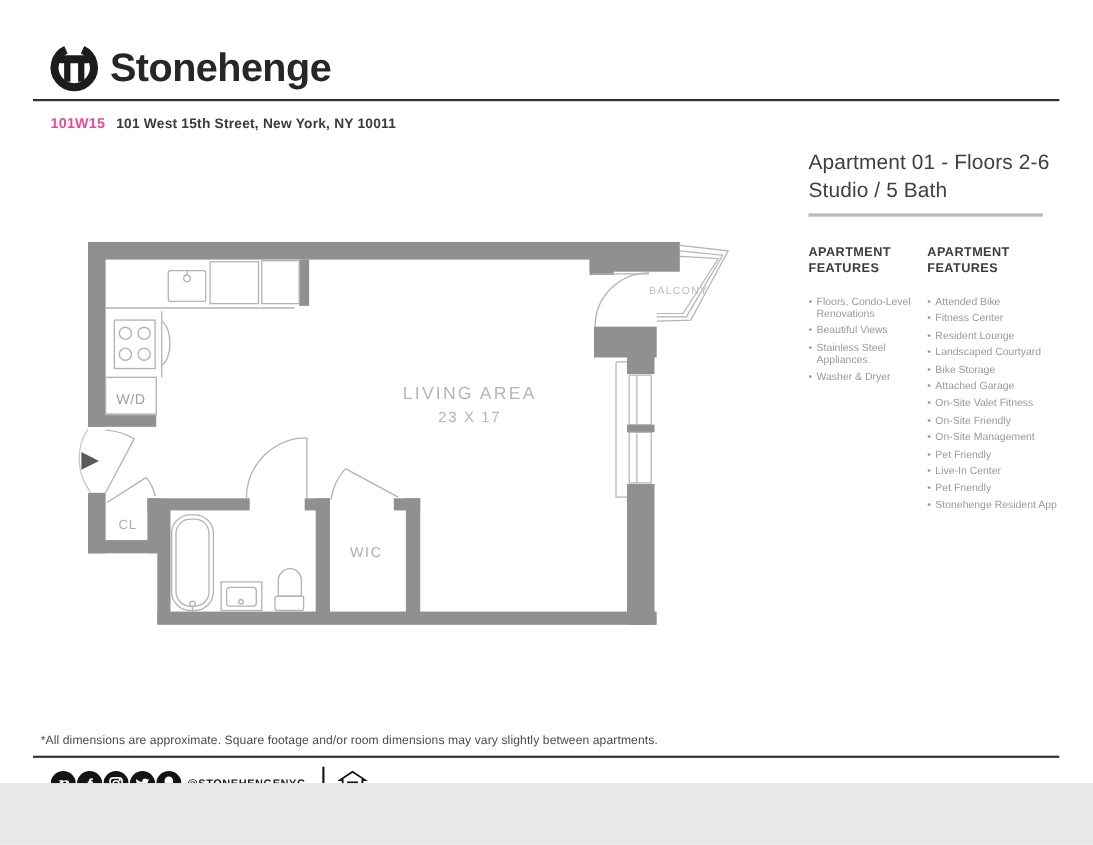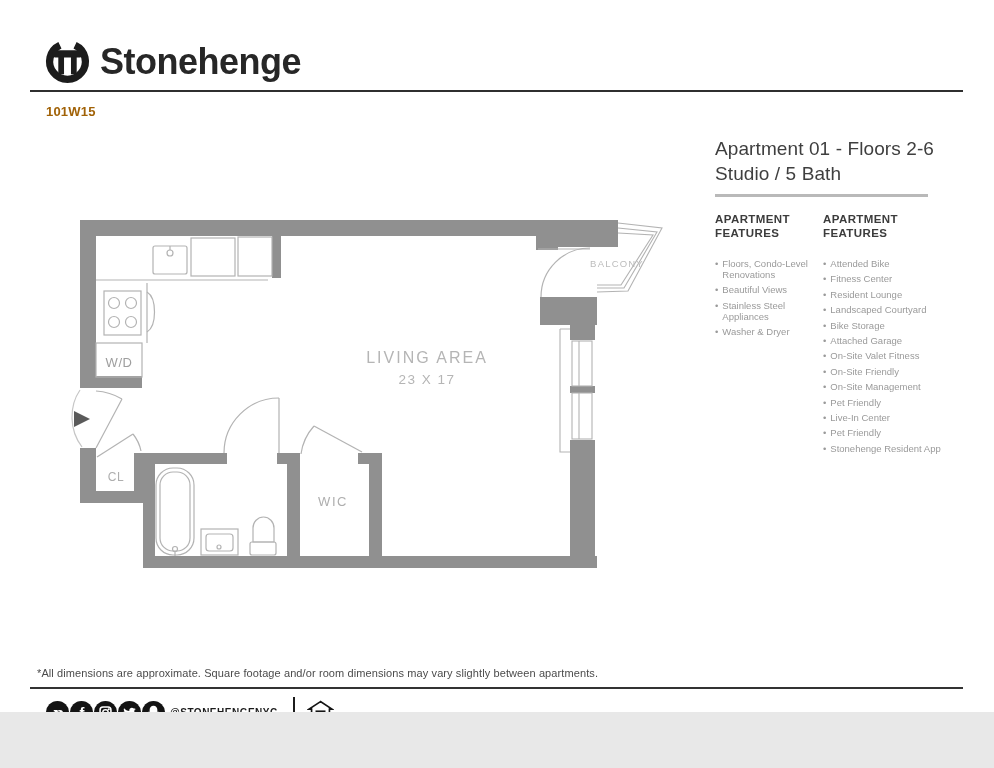--- a/index.html
+++ b/index.html
@@ -6,27 +6,27 @@
   html,body { background:#e8e8e8; }
   .page {
     position:relative; width:994px; height:712px; background:#ffffff;
     font-family:"Liberation Sans", sans-serif; overflow:hidden; margin:0 auto;
   }
   
   .logo-row { position:absolute; left:44px; top:38px; display:flex; align-items:center; }
   .wordmark { font-size:36px; font-weight:600; color:#272727; letter-spacing:-0.5px; margin-left:9px; }
   .rule-top { position:absolute; left:30px; top:90px; width:933px; height:2px; background:#2f2f2f; }
   .addr-row { position:absolute; left:46px; top:104px; display:flex; align-items:baseline; }
-  .addr-code { font-size:13px; font-weight:bold; color:#a16207; letter-spacing:.2px; }
+  .addr-code { font-size:13px; font-weight:bold; color:#ec4899; letter-spacing:.2px; }
   .addr-text { font-size:12.5px; font-weight:bold; color:#3b3b3b; margin-left:10px; letter-spacing:.2px; }
   
-  .panel { position:absolute; left:715px; top:136px; width:228px; }
+  .panel { position:absolute; left:735px; top:136px; width:228px; }
   .apt-title { font-size:19px; color:#3f3f3f; line-height:25px; letter-spacing:.1px; }
   .panel-divider { margin-top:8px; width:213px; height:3px; background:#b9b9b9; }
-  .feature-cols { display:flex; margin-top:15px; }
+  .feature-cols { display:flex; margin-top:26px; }
   .feat-col-a { width:108px; }
   .feat-col-b { width:120px; }
   .col-head { font-weight:bold; font-size:11.5px; line-height:14px; color:#3c3c3c; letter-spacing:.4px; }
   .feat-list { list-style:none; margin-top:18px; }
   .feat-list li { display:flex; font-size:9.5px; line-height:11px; color:#9a9a9a; margin-bottom:4.4px; }
   .feat-list .blt { margin-right:4px; }
   
   .plan-svg { position:absolute; left:0; top:0; }
   
   .disclaimer { position:absolute; left:37px; top:667px; font-size:11px; color:#4b4b4b; letter-spacing:.1px; }
@@ -47,20 +47,21 @@
       <path d="M15.6,7.1 A17.5,17.5 0 1,0 30.4,7.1" fill="none" stroke="#1c1c1c" stroke-width="7.2"></path>
       <rect x="8.5" y="12" width="29" height="7" rx="2.5" fill="#1c1c1c"></rect>
       <rect x="14" y="18" width="5.6" height="17.5" fill="#1c1c1c"></rect>
       <rect x="26.4" y="18" width="5.6" height="17.5" fill="#1c1c1c"></rect>
     </svg>
     <div class="wordmark">Stonehenge</div>
   </div>
   <div class="rule-top"></div>
   <div class="addr-row">
     <span class="addr-code">101W15</span>
+    <span class="addr-text">101 West 15th Street, New York, NY 10011</span>
   </div>
 
   <div class="panel">
     <div class="apt-title">
       <div>Apartment 01 - Floors 2-6</div>
       <div>Studio / 5 Bath</div>
     </div>
     <div class="panel-divider"></div>
     <div class="feature-cols">
       <div class="feat-col-a">

